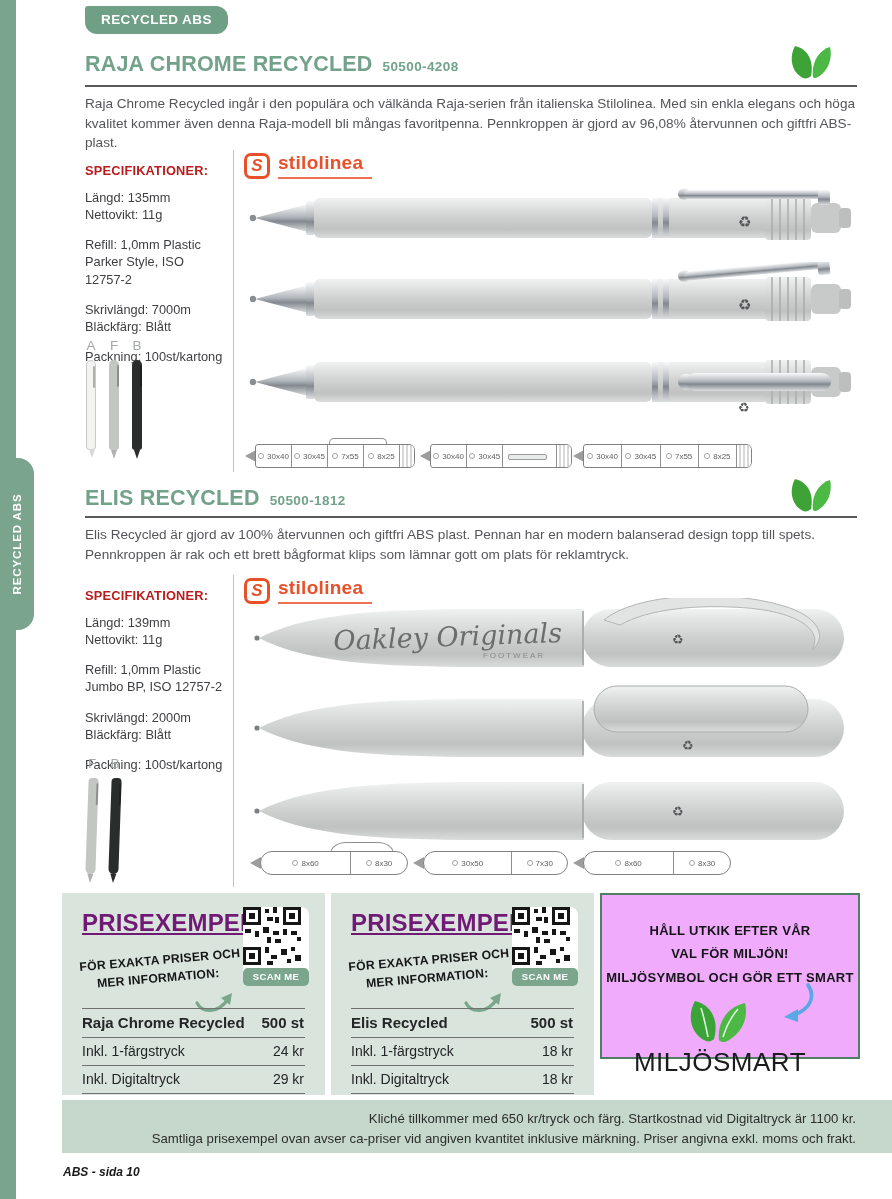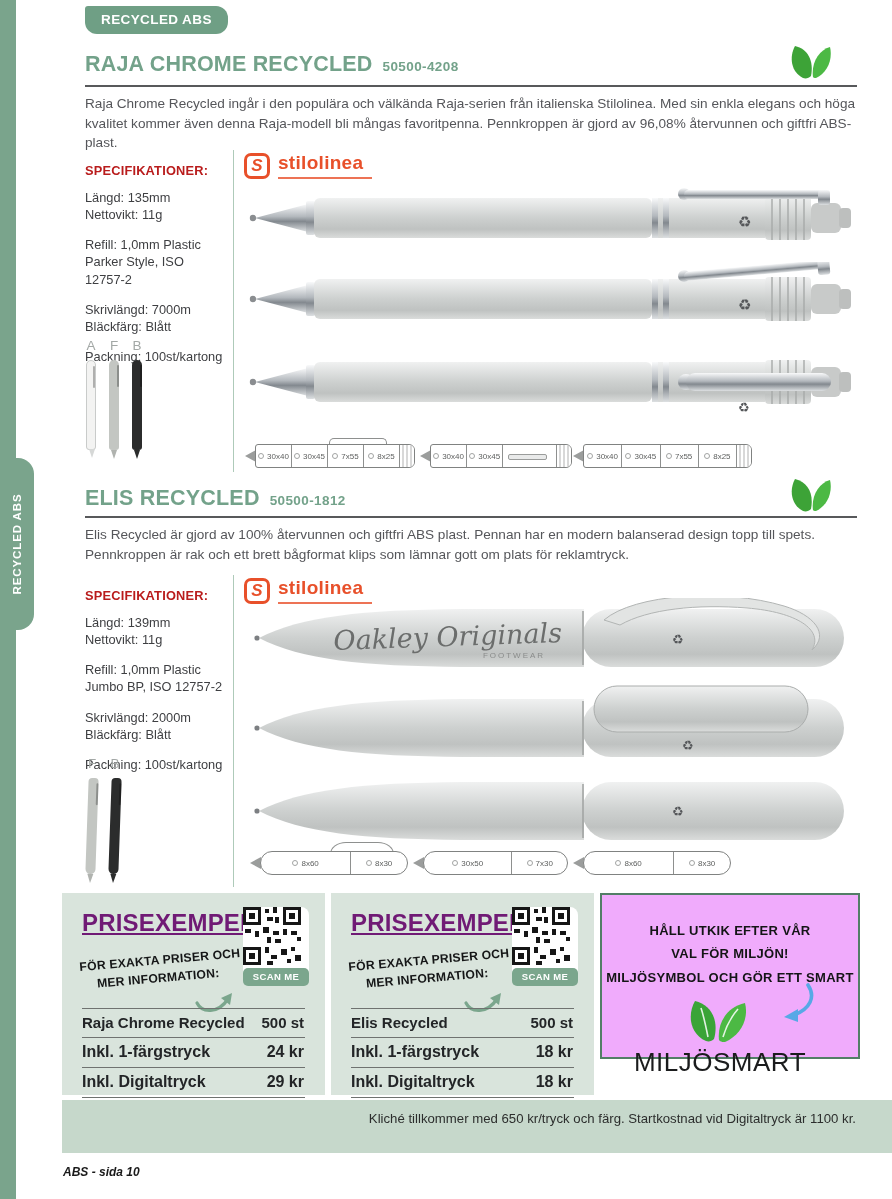--- a/index.html
+++ b/index.html
@@ -82,21 +82,21 @@
   .pnote { position:absolute; left:18px; top:60px; transform:rotate(-5deg); font-weight:bold;
            font-size:12.2px; color:#151617; letter-spacing:.2px; }
   .pnote .l2 { margin-left:16px; margin-top:4px; }
   .parrow { position:absolute; left:132px; top:92px; }
   .qr-card { position:absolute; right:16px; top:14px; width:66px; background:#fff; border-radius:8px; }
   .qr-card svg { display:block; width:58px; height:58px; }
   .scan-band { margin-top:3px; background:#7ba68d; border-radius:5px; color:#fff; font-size:9.5px;
                font-weight:bold; text-align:center; padding:3px 0 4px; letter-spacing:.4px; }
   .ptable { position:absolute; left:20px; right:20px; top:115px; }
   .prow { display:flex; justify-content:space-between; align-items:baseline; padding:5px 1px 6px 0;
-          border-top:1.5px solid #6f7270; font-size:16px; color:#232527;font-weight:bold; }
+          border-top:1.5px solid #6f7270; font-size:14px; color:#232527; }
   .prow.hdr { font-weight:bold; font-size:15px; border-top-color:#47494 8; }
   .prow:last-child { border-bottom:1.5px solid #6f7270; }
 
   
   .ecobox { position:absolute; left:600px; top:893px; width:260px; height:166px; background:#f0abfc;
             border:2px solid #527e66; }
   .eco-lines { margin-top:24px; text-align:center; font-weight:bold; font-size:13px; line-height:1.8;
                color:#141516; letter-spacing:.3px; }
   .eco-arrow { position:absolute; right:44px; top:88px; }
   .eco-logo { position:absolute; left:84px; top:104px; }
@@ -573,17 +573,18 @@
       <path d="M20,42 C4,35 1,16 9,2 C26,6 33,22 28,40 C26,42 23,43 20,42 Z" fill="#3aa437"></path>
       <path d="M33,41 C31,24 41,8 59,4 C63,20 55,36 39,43 C37,43.4 34,42.6 33,41 Z" fill="#4cb944"></path>
       <path d="M15,9 C18,18 20,28 22,38" fill="none" stroke="#fff" stroke-width="1.6" opacity=".85"></path>
       <path d="M52,10 C45,18 40,28 37,38" fill="none" stroke="#fff" stroke-width="1.6" opacity=".85"></path>
     </svg>
     <div class="eco-word">MILJÖSMART</div>
   </div>
 
   <div class="bottombar">
     <div>Kliché tillkommer med 650 kr/tryck och färg. Startkostnad vid Digitaltryck är 1100 kr.</div>
+    <div>Samtliga prisexempel ovan avser ca-priser vid angiven kvantitet inklusive märkning. Priser angivna exkl. moms och frakt.</div>
   </div>
 
   <div class="page-footer">ABS - sida 10</div>
 
 </div>
 
 </body></html>

